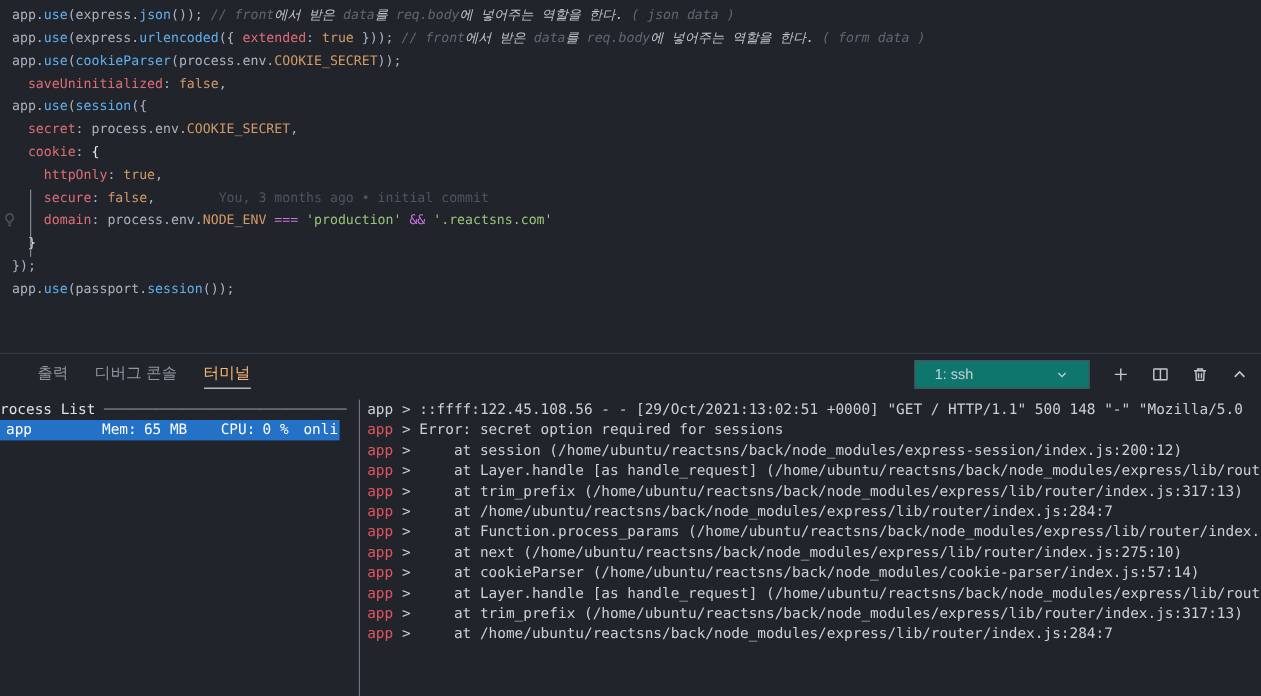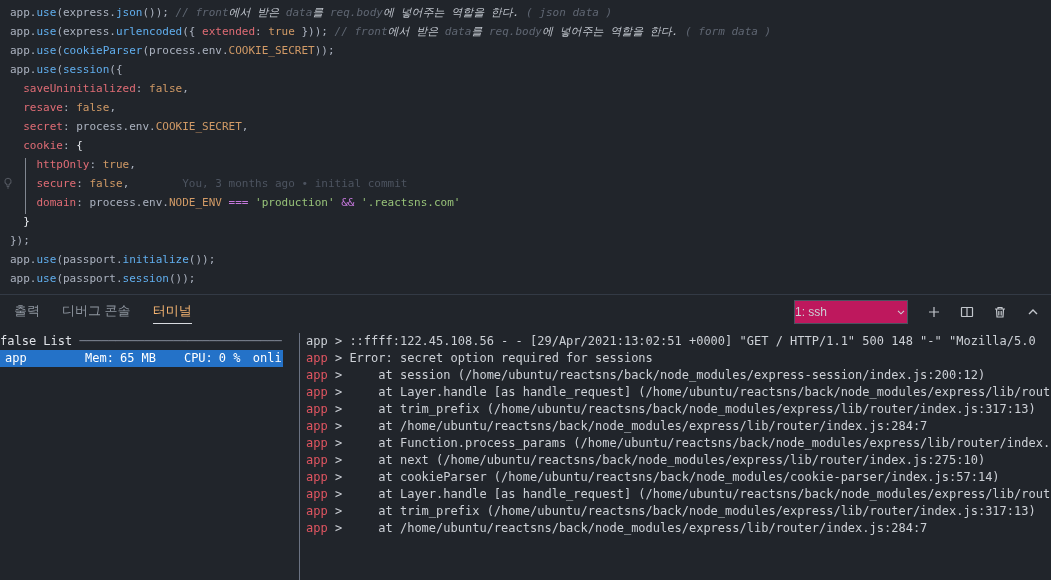--- a/index.html
+++ b/index.html
@@ -19,25 +19,25 @@
   .tk-op{color:var(--operator-purple,#c678dd)}
   .tk-cm{color:var(--comment-gray,#5f6672);font-style:italic}
   .tk-ck{color:#c1c6ce;font-style:italic}
   .tk-gh{color:#4d5460;}
   .tk-bk{color:#e8ebf0}
   .indent-guide{position:absolute;left:25px;top:158px;width:1px;height:56px;background:#9aa0ab;opacity:.8}
   .lightbulb{position:absolute;left:1px;top:176px;opacity:.5}
   
   .panel{height:288px;border-top:1px solid #333a45}
   .panel-bar{height:33px;position:relative;display:flex;align-items:center;font-family:"Liberation Sans","DejaVu Sans",sans-serif}
-  .tabs{display:flex;align-items:center;padding-left:3px;height:100%}
+  .tabs{display:flex;align-items:center;padding-left:20px;height:100%}
   .panel-tab{display:flex;align-items:center;height:24px;margin:0 11px;font-size:13px;color:#8f96a0;cursor:pointer;border-bottom:1px solid transparent}
   .panel-tab.active{color:#fdba74;border-bottom-color:#d8dbe0}
   .panel-right{position:absolute;right:6px;top:0;height:100%;display:flex;align-items:center}
-  .term-picker{width:112px;height:22px;background:#be185d;border:1px solid #4b5260;display:flex;align-items:center;justify-content:space-between;padding:0 0;color:#ccd0d6;font-size:12px;font-family:"Liberation Sans","DejaVu Sans",sans-serif;cursor:pointer}
+  .term-picker{width:112px;height:22px;background:#0f766e;border:1px solid #4b5260;display:flex;align-items:center;justify-content:space-between;padding:0 16px;color:#ccd0d6;font-size:12px;font-family:"Liberation Sans","DejaVu Sans",sans-serif;cursor:pointer}
   .icon-btn{width:24px;height:24px;margin-left:9px;background:none;border:none;color:#c3c7cd;display:flex;align-items:center;justify-content:center;padding:0;cursor:pointer}
   .icon-btn.first{margin-left:14px}
   
   .terminal{display:flex;height:250px;padding-top:5px;font-size:12px;line-height:17px;color:var(--terminal-text,#ccd0d6)}
   .term-line{white-space:pre;height:17px}
   .t-head{color:#dfe2e7}
   .t-dash{color:#818896}
   .term-left{width:299px;flex:none;border-right:1px solid #6b7383;overflow:hidden}
   .term-right{flex:1;overflow:hidden;padding-left:6px}
   .pm2-row{background:var(--selection-blue,#2472c8);color:#ffffff;width:283px;height:17px;white-space:pre}
@@ -55,31 +55,29 @@
 <div class="editor">
   <div class="indent-guide"></div>
   <svg class="lightbulb" width="14" height="14" viewBox="0 0 16 16" fill="none" stroke="#848994" stroke-width="1.2">
     <path d="M8 2.5a3.6 3.6 0 0 0-1.9 6.6c.4.3.4.7.4 1.1h3c0-.4 0-.8.4-1.1A3.6 3.6 0 0 0 8 2.5z"></path>
     <path d="M6.5 12h3M7 13.8h2"></path>
   </svg>
   <div>
       <div class="code-line"><span class="tk-pl">app.</span><span class="tk-fn">use</span><span class="tk-pl">(express.</span><span class="tk-fn">json</span><span class="tk-pl">()); </span><span class="tk-cm">// front</span><span class="tk-ck">에서 받은 </span><span class="tk-cm">data</span><span class="tk-ck">를 </span><span class="tk-cm">req.body</span><span class="tk-ck">에 넣어주는 역할을 한다. </span><span class="tk-cm">( json data )</span></div>
       <div class="code-line"><span class="tk-pl">app.</span><span class="tk-fn">use</span><span class="tk-pl">(express.</span><span class="tk-fn">urlencoded</span><span class="tk-pl">({ </span><span class="tk-pr">extended</span><span class="tk-pl">: </span><span class="tk-ct">true</span><span class="tk-pl"> })); </span><span class="tk-cm">// front</span><span class="tk-ck">에서 받은 </span><span class="tk-cm">data</span><span class="tk-ck">를 </span><span class="tk-cm">req.body</span><span class="tk-ck">에 넣어주는 역할을 한다. </span><span class="tk-cm">( form data )</span></div>
       <div class="code-line"><span class="tk-pl">app.</span><span class="tk-fn">use</span><span class="tk-pl">(</span><span class="tk-fn">cookieParser</span><span class="tk-pl">(process.env.</span><span class="tk-ct">COOKIE_SECRET</span><span class="tk-pl">));</span></div>
+      <div class="code-line"><span class="tk-pl">  </span><span class="tk-pr">saveUninitialized</span><span class="tk-pl">: </span><span class="tk-ct">false</span><span class="tk-pl">,</span></div>
       <div class="code-line"><span class="tk-pl">app.</span><span class="tk-fn">use</span><span class="tk-pl">(</span><span class="tk-fn">session</span><span class="tk-pl">({</span></div>
-      <div class="code-line"><span class="tk-pl">  </span><span class="tk-pr">saveUninitialized</span><span class="tk-pl">: </span><span class="tk-ct">false</span><span class="tk-pl">,</span></div>
-      <div class="code-line"><span class="tk-pl">  </span><span class="tk-pr">resave</span><span class="tk-pl">: </span><span class="tk-ct">false</span><span class="tk-pl">,</span></div>
       <div class="code-line"><span class="tk-pl">  </span><span class="tk-pr">secret</span><span class="tk-pl">: process.env.</span><span class="tk-ct">COOKIE_SECRET</span><span class="tk-pl">,</span></div>
       <div class="code-line"><span class="tk-pl">  </span><span class="tk-pr">cookie</span><span class="tk-pl">: </span><span class="tk-bk">{</span></div>
       <div class="code-line"><span class="tk-pl">    </span><span class="tk-pr">httpOnly</span><span class="tk-pl">: </span><span class="tk-ct">true</span><span class="tk-pl">,</span></div>
       <div class="code-line"><span class="tk-pl">    </span><span class="tk-pr">secure</span><span class="tk-pl">: </span><span class="tk-ct">false</span><span class="tk-pl">,</span><span class="tk-gh">        You, 3 months ago • initial commit</span></div>
       <div class="code-line"><span class="tk-pl">    </span><span class="tk-pr">domain</span><span class="tk-pl">: process.env.</span><span class="tk-ct">NODE_ENV</span><span class="tk-pl"> </span><span class="tk-op">===</span><span class="tk-pl"> </span><span class="tk-st">'production'</span><span class="tk-pl"> </span><span class="tk-op">&amp;&amp;</span><span class="tk-pl"> </span><span class="tk-st">'.reactsns.com'</span></div>
       <div class="code-line"><span class="tk-pl">  </span><span class="tk-bk">}</span></div>
       <div class="code-line"><span class="tk-pl">});</span></div>
-      <div class="code-line"><span class="tk-pl">app.</span><span class="tk-fn">use</span><span class="tk-pl">(passport.</span><span class="tk-fn">initialize</span><span class="tk-pl">());</span></div>
       <div class="code-line"><span class="tk-pl">app.</span><span class="tk-fn">use</span><span class="tk-pl">(passport.</span><span class="tk-fn">session</span><span class="tk-pl">());</span></div>
     </div>
 </div>
 
 <div class="panel">
   <div class="panel-bar">
     <div class="tabs">
         <div class="panel-tab">출력</div>
         <div class="panel-tab">디버그 콘솔</div>
         <div class="panel-tab active">터미널</div>
@@ -111,26 +109,26 @@
       <button class="icon-btn">
         <svg width="16" height="16" viewBox="0 0 16 16" fill="none" stroke="currentColor" stroke-width="1.4">
             <path d="M4 10l4-4 4 4"></path>
           </svg>
       </button>
     </div>
   </div>
 
   <div class="terminal">
     <div class="term-left">
-      <div class="term-line"><span class="t-head">false List </span><span class="t-dash">────────────────────────────</span></div>
+      <div class="term-line"><span class="t-head">rocess List </span><span class="t-dash">────────────────────────────</span></div>
       <div class="pm2-row"><span class="proc-name">app</span><span class="proc-label">Mem:</span><span class="proc-val mem">65 MB</span><span class="proc-label">CPU:</span><span class="proc-val cpu">0 %</span><span>onli</span></div>
     </div>
     <div class="term-right">
       <div>
-          <div class="term-line"><span class="log-name">app</span><span> &gt; </span><span>::ffff:122.45.108.56 - - [29/Apr/2021:13:02:51 +0000] "GET / HTTP/1.1" 500 148 "-" "Mozilla/5.0</span></div>
+          <div class="term-line"><span class="log-name">app</span><span> &gt; </span><span>::ffff:122.45.108.56 - - [29/Oct/2021:13:02:51 +0000] "GET / HTTP/1.1" 500 148 "-" "Mozilla/5.0</span></div>
           <div class="term-line"><span class="log-name err">app</span><span> &gt; </span><span>Error: secret option required for sessions</span></div>
           <div class="term-line"><span class="log-name err">app</span><span> &gt; </span><span>    at session (/home/ubuntu/reactsns/back/node_modules/express-session/index.js:200:12)</span></div>
           <div class="term-line"><span class="log-name err">app</span><span> &gt; </span><span>    at Layer.handle [as handle_request] (/home/ubuntu/reactsns/back/node_modules/express/lib/route</span></div>
           <div class="term-line"><span class="log-name err">app</span><span> &gt; </span><span>    at trim_prefix (/home/ubuntu/reactsns/back/node_modules/express/lib/router/index.js:317:13)</span></div>
           <div class="term-line"><span class="log-name err">app</span><span> &gt; </span><span>    at /home/ubuntu/reactsns/back/node_modules/express/lib/router/index.js:284:7</span></div>
           <div class="term-line"><span class="log-name err">app</span><span> &gt; </span><span>    at Function.process_params (/home/ubuntu/reactsns/back/node_modules/express/lib/router/index.j</span></div>
           <div class="term-line"><span class="log-name err">app</span><span> &gt; </span><span>    at next (/home/ubuntu/reactsns/back/node_modules/express/lib/router/index.js:275:10)</span></div>
           <div class="term-line"><span class="log-name err">app</span><span> &gt; </span><span>    at cookieParser (/home/ubuntu/reactsns/back/node_modules/cookie-parser/index.js:57:14)</span></div>
           <div class="term-line"><span class="log-name err">app</span><span> &gt; </span><span>    at Layer.handle [as handle_request] (/home/ubuntu/reactsns/back/node_modules/express/lib/route</span></div>
           <div class="term-line"><span class="log-name err">app</span><span> &gt; </span><span>    at trim_prefix (/home/ubuntu/reactsns/back/node_modules/express/lib/router/index.js:317:13)</span></div>

